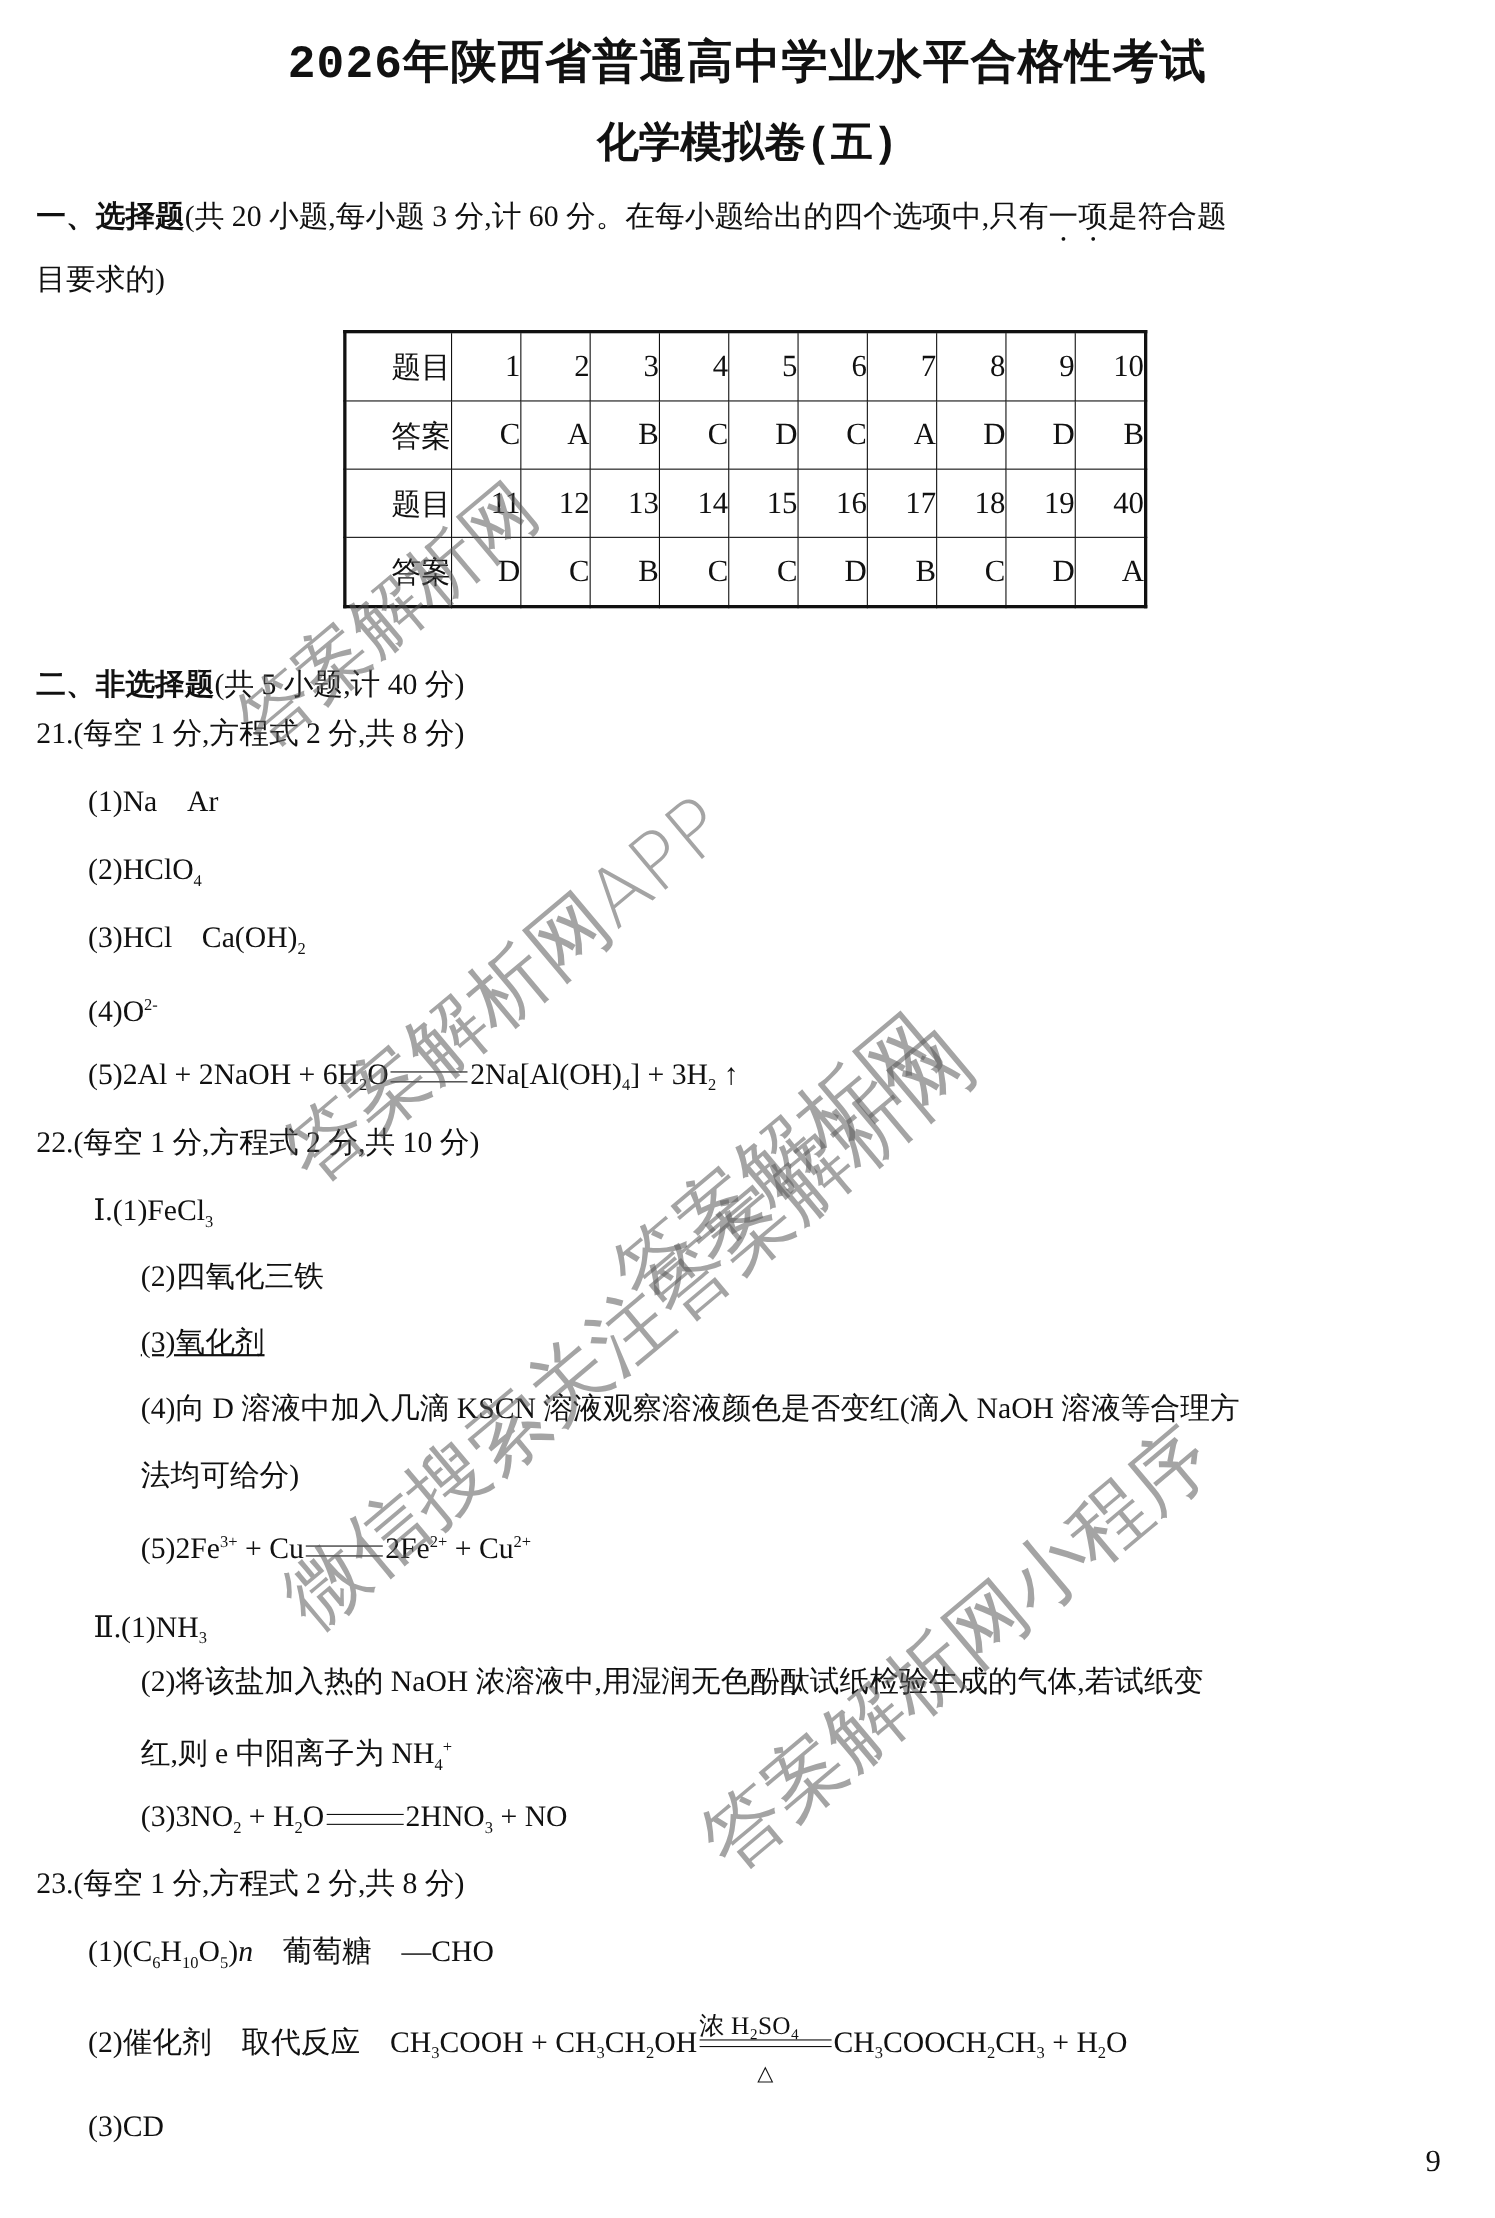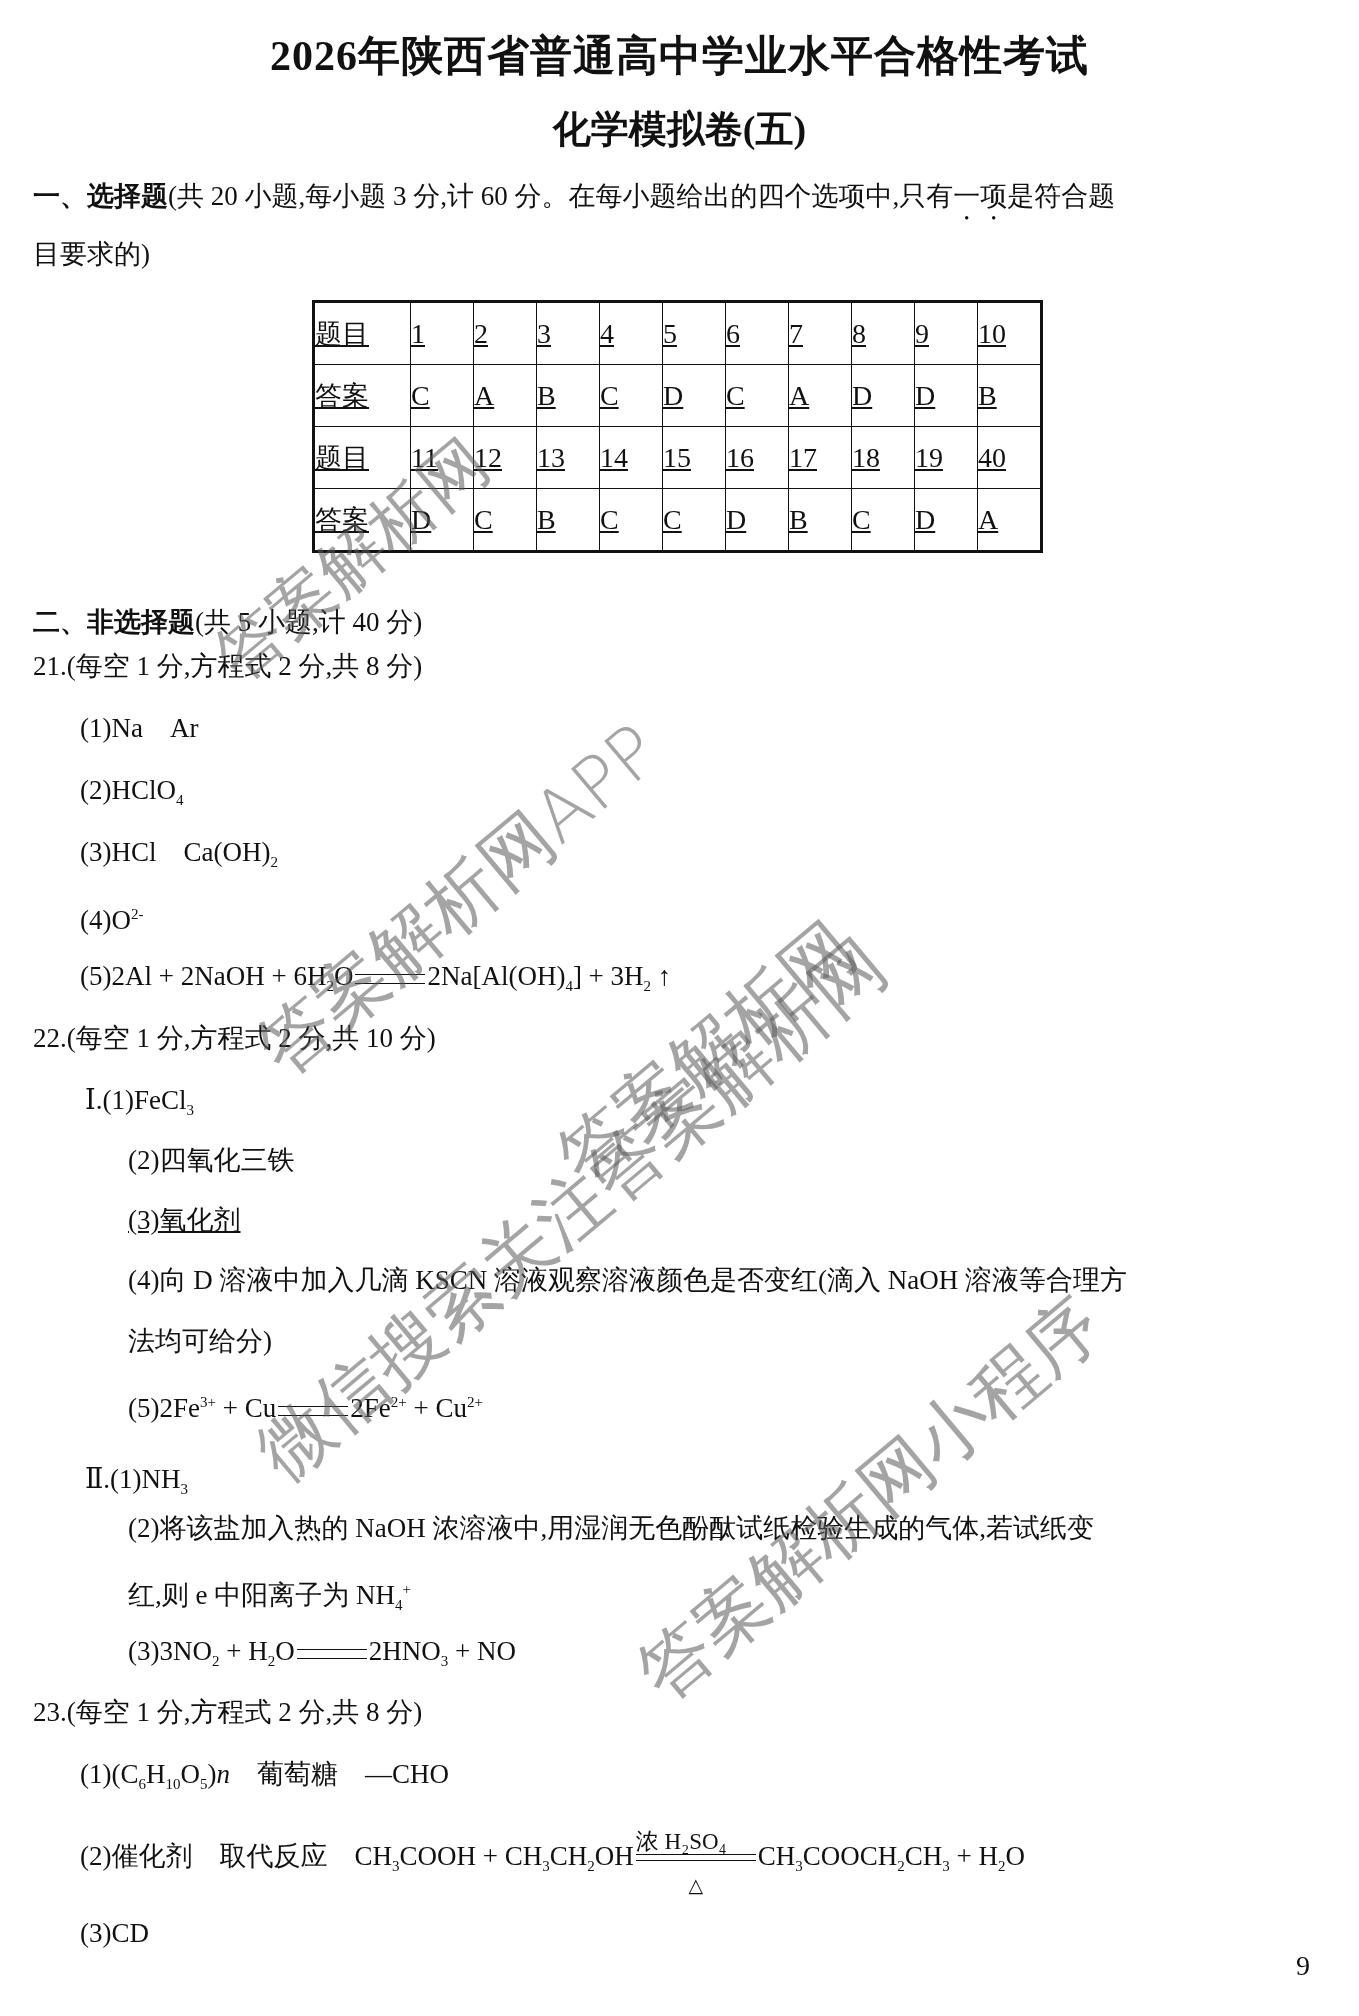--- a/index.html
+++ b/index.html
@@ -1,30 +1,30 @@
 <!DOCTYPE html>
 <html><head>
 <meta charset="utf-8">
 <style>
   html, body { margin:0; padding:0; background:#ffffff; }
   body { width:1359px; height:2016px; position:relative; overflow:hidden;
          font-family:"Liberation Serif","DejaVu Serif",serif; color:#111; }
   .title { position:absolute; left:0; width:1359px; text-align:center; font-weight:bold;
-           font-family:Liberation Serif, serif; }
+           font-family:Liberation Mono, monospace; }
   .t1 { top:28px; font-size:42px; letter-spacing:1px; }
   .t2 { top:104px; font-size:38px; }
   .line { position:absolute; font-size:27px; white-space:nowrap; line-height:36px; }
   .bold { font-weight:bold; font-family:"DejaVu Sans","Liberation Sans",sans-serif; }
   sub, sup { font-size:15px; }
   sub { vertical-align:-6px; }
   sup { vertical-align:10px; }
   .em { text-emphasis: dot; -webkit-text-emphasis: dot; text-emphasis-position: under; margin-top: 23px; -webkit-text-emphasis-position: under; }
   table.ans { position:absolute; left:312px; top:300px; border-collapse:collapse;
               border:3px solid #111; font-size:28px; }
-  table.ans td { border:1.5px solid #111; height:61px; text-align:left; width:62px; padding:0;text-decoration:underline; }
+  table.ans td { border:1.5px solid #111; height:61px; text-align:right; width:62px; padding:0; }
   table.ans td.hdr { width:95px; font-family:"DejaVu Sans",sans-serif; font-size:27px; }
   .wm { position:absolute; color:rgba(90,90,90,0.55); font-family:"DejaVu Sans",sans-serif;
         font-weight:200; white-space:nowrap; transform-origin:left bottom; pointer-events:none; }
   .eq-arrow { display:inline-block; position:relative; width:120px; height:30px; vertical-align:middle; margin:0 2px; }
   .eq-arrow .top { position:absolute; top:-20px; left:0; width:120px; font-size:23px; }
   .eq-arrow .bot { position:absolute; top:24px; left:0; width:120px; text-align:center; font-size:19px; }
   .eq-arrow .ar1 { position:absolute; top:10px; left:0; width:120px; border-top:1.5px solid #111; }
   .eq-arrow .ar2 { position:absolute; top:16px; left:0; width:120px; border-top:1.5px solid #111; }
   .dbl { display:inline-block; width:70px; height:8px; border-top:1.5px solid #111; border-bottom:1.5px solid #111; vertical-align:middle; margin:0 2px; }
   .pagenum { position:absolute; left:1296px; top:1950px; font-size:28px; }

